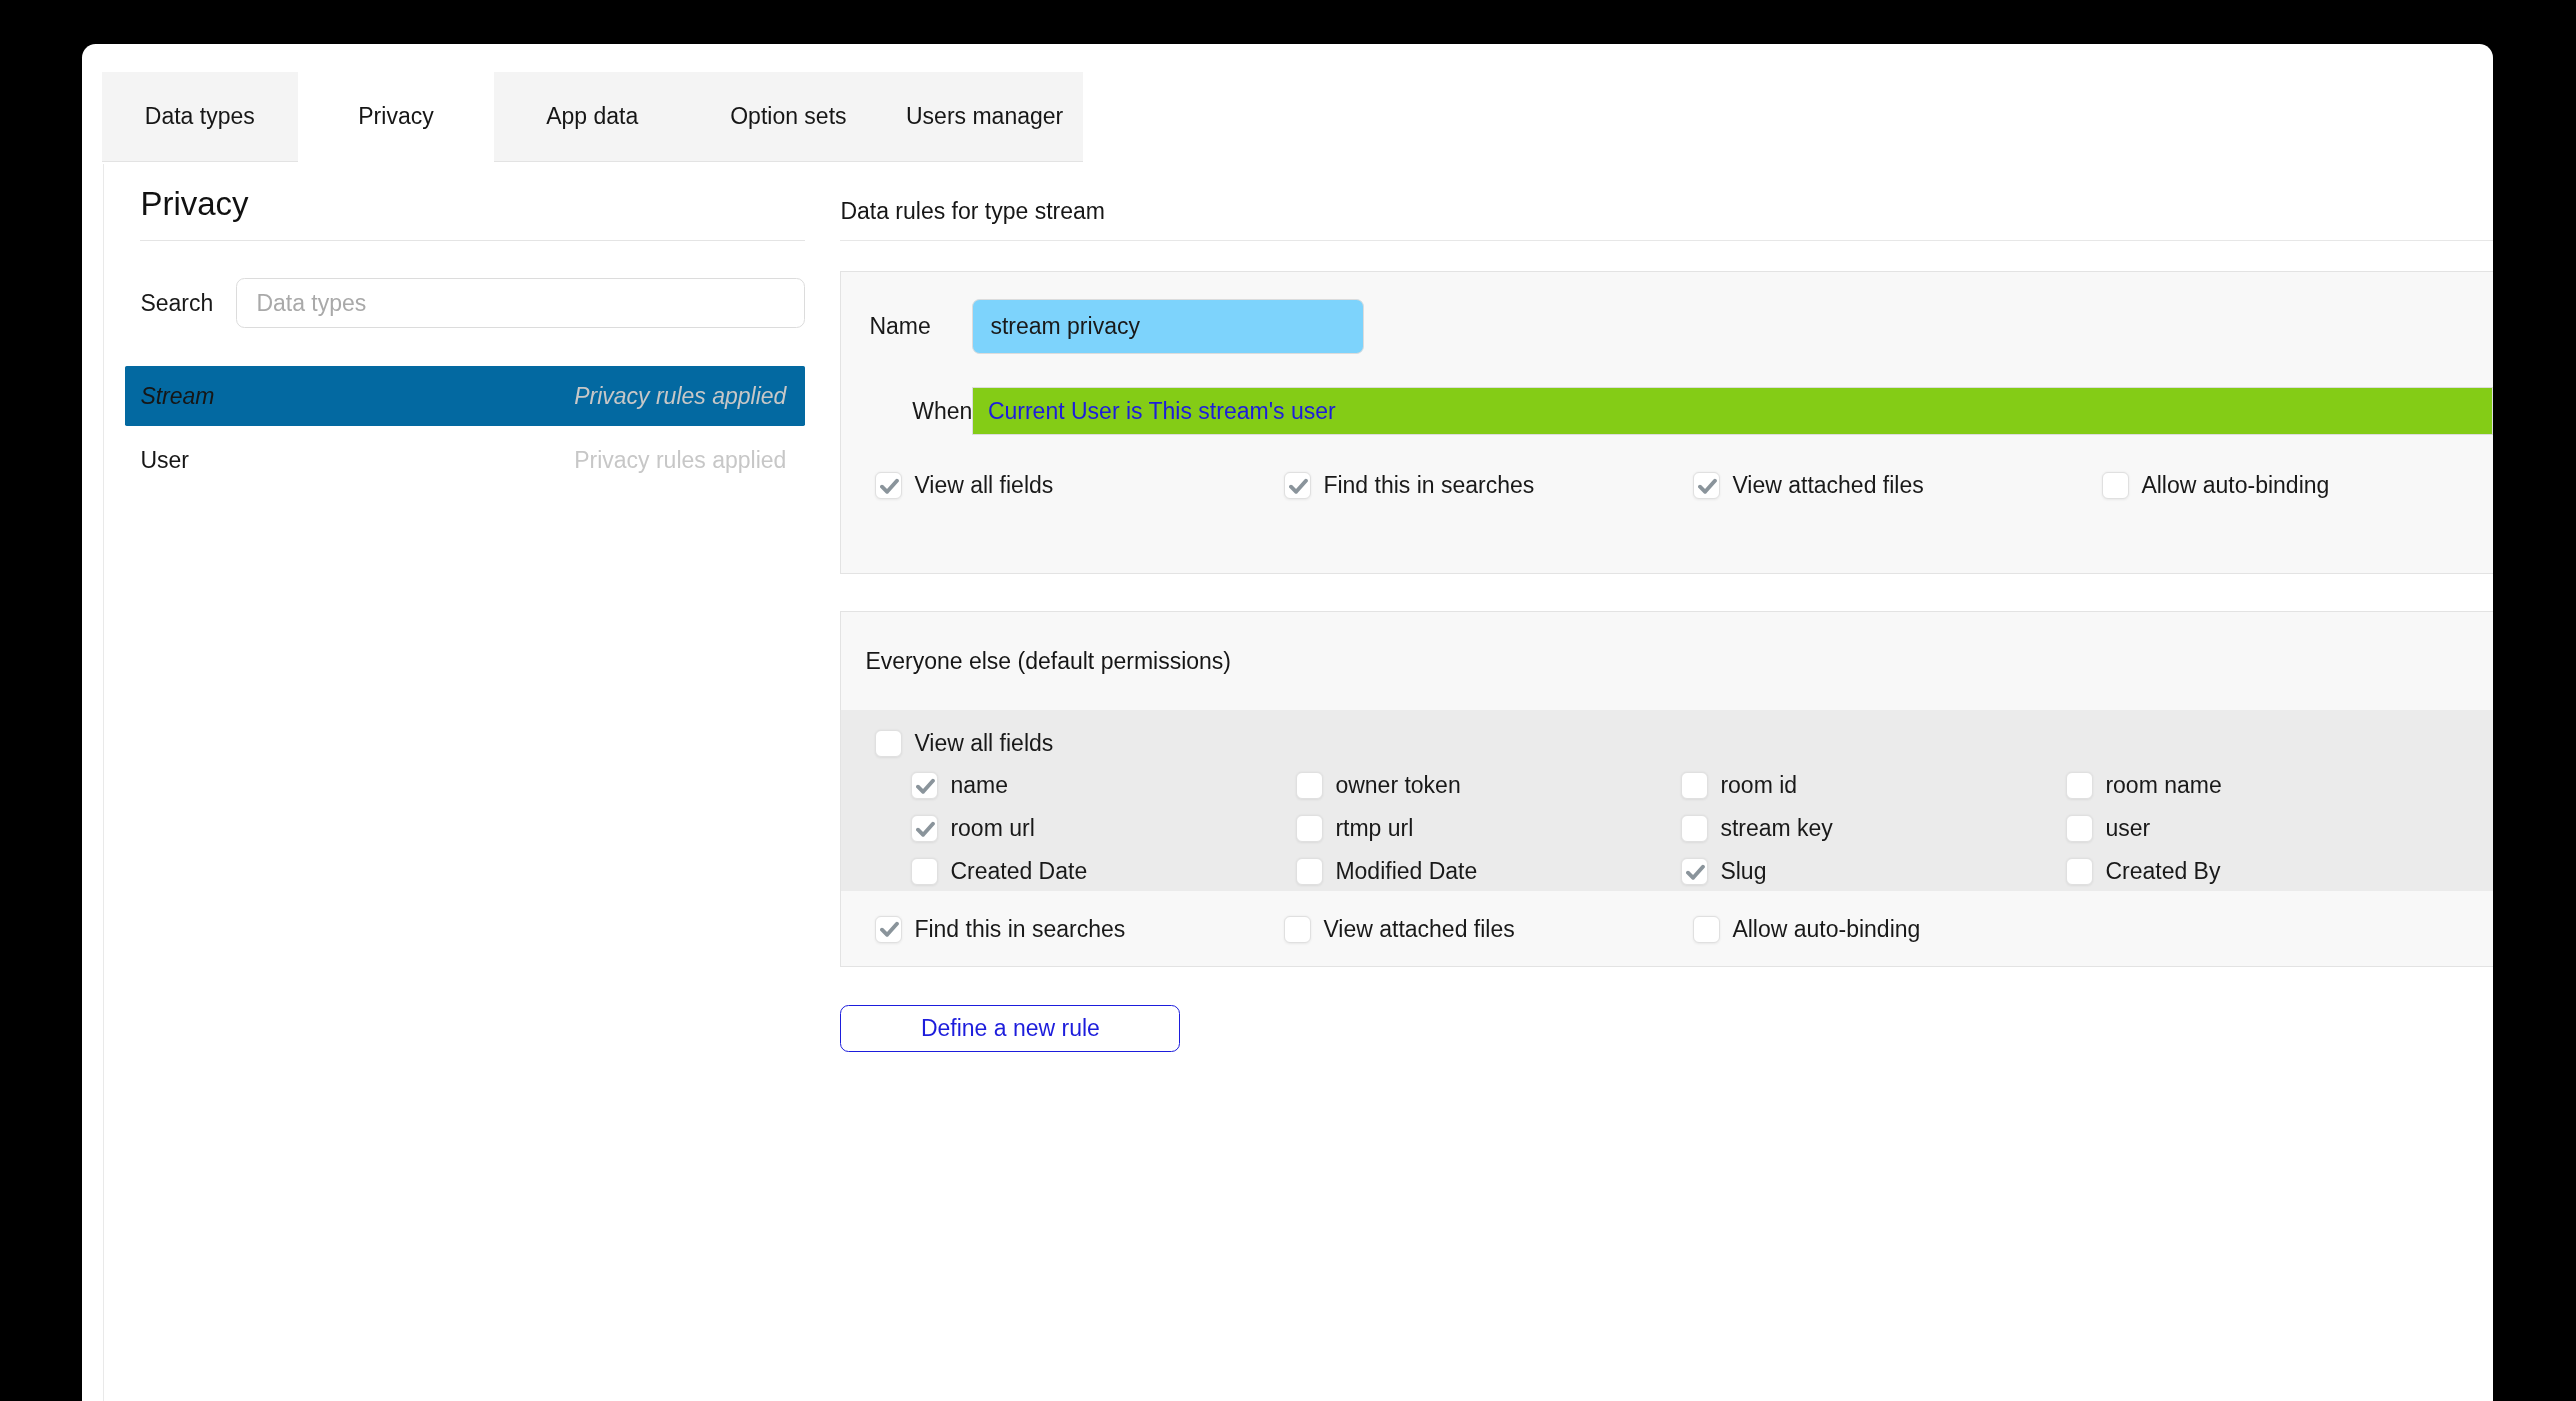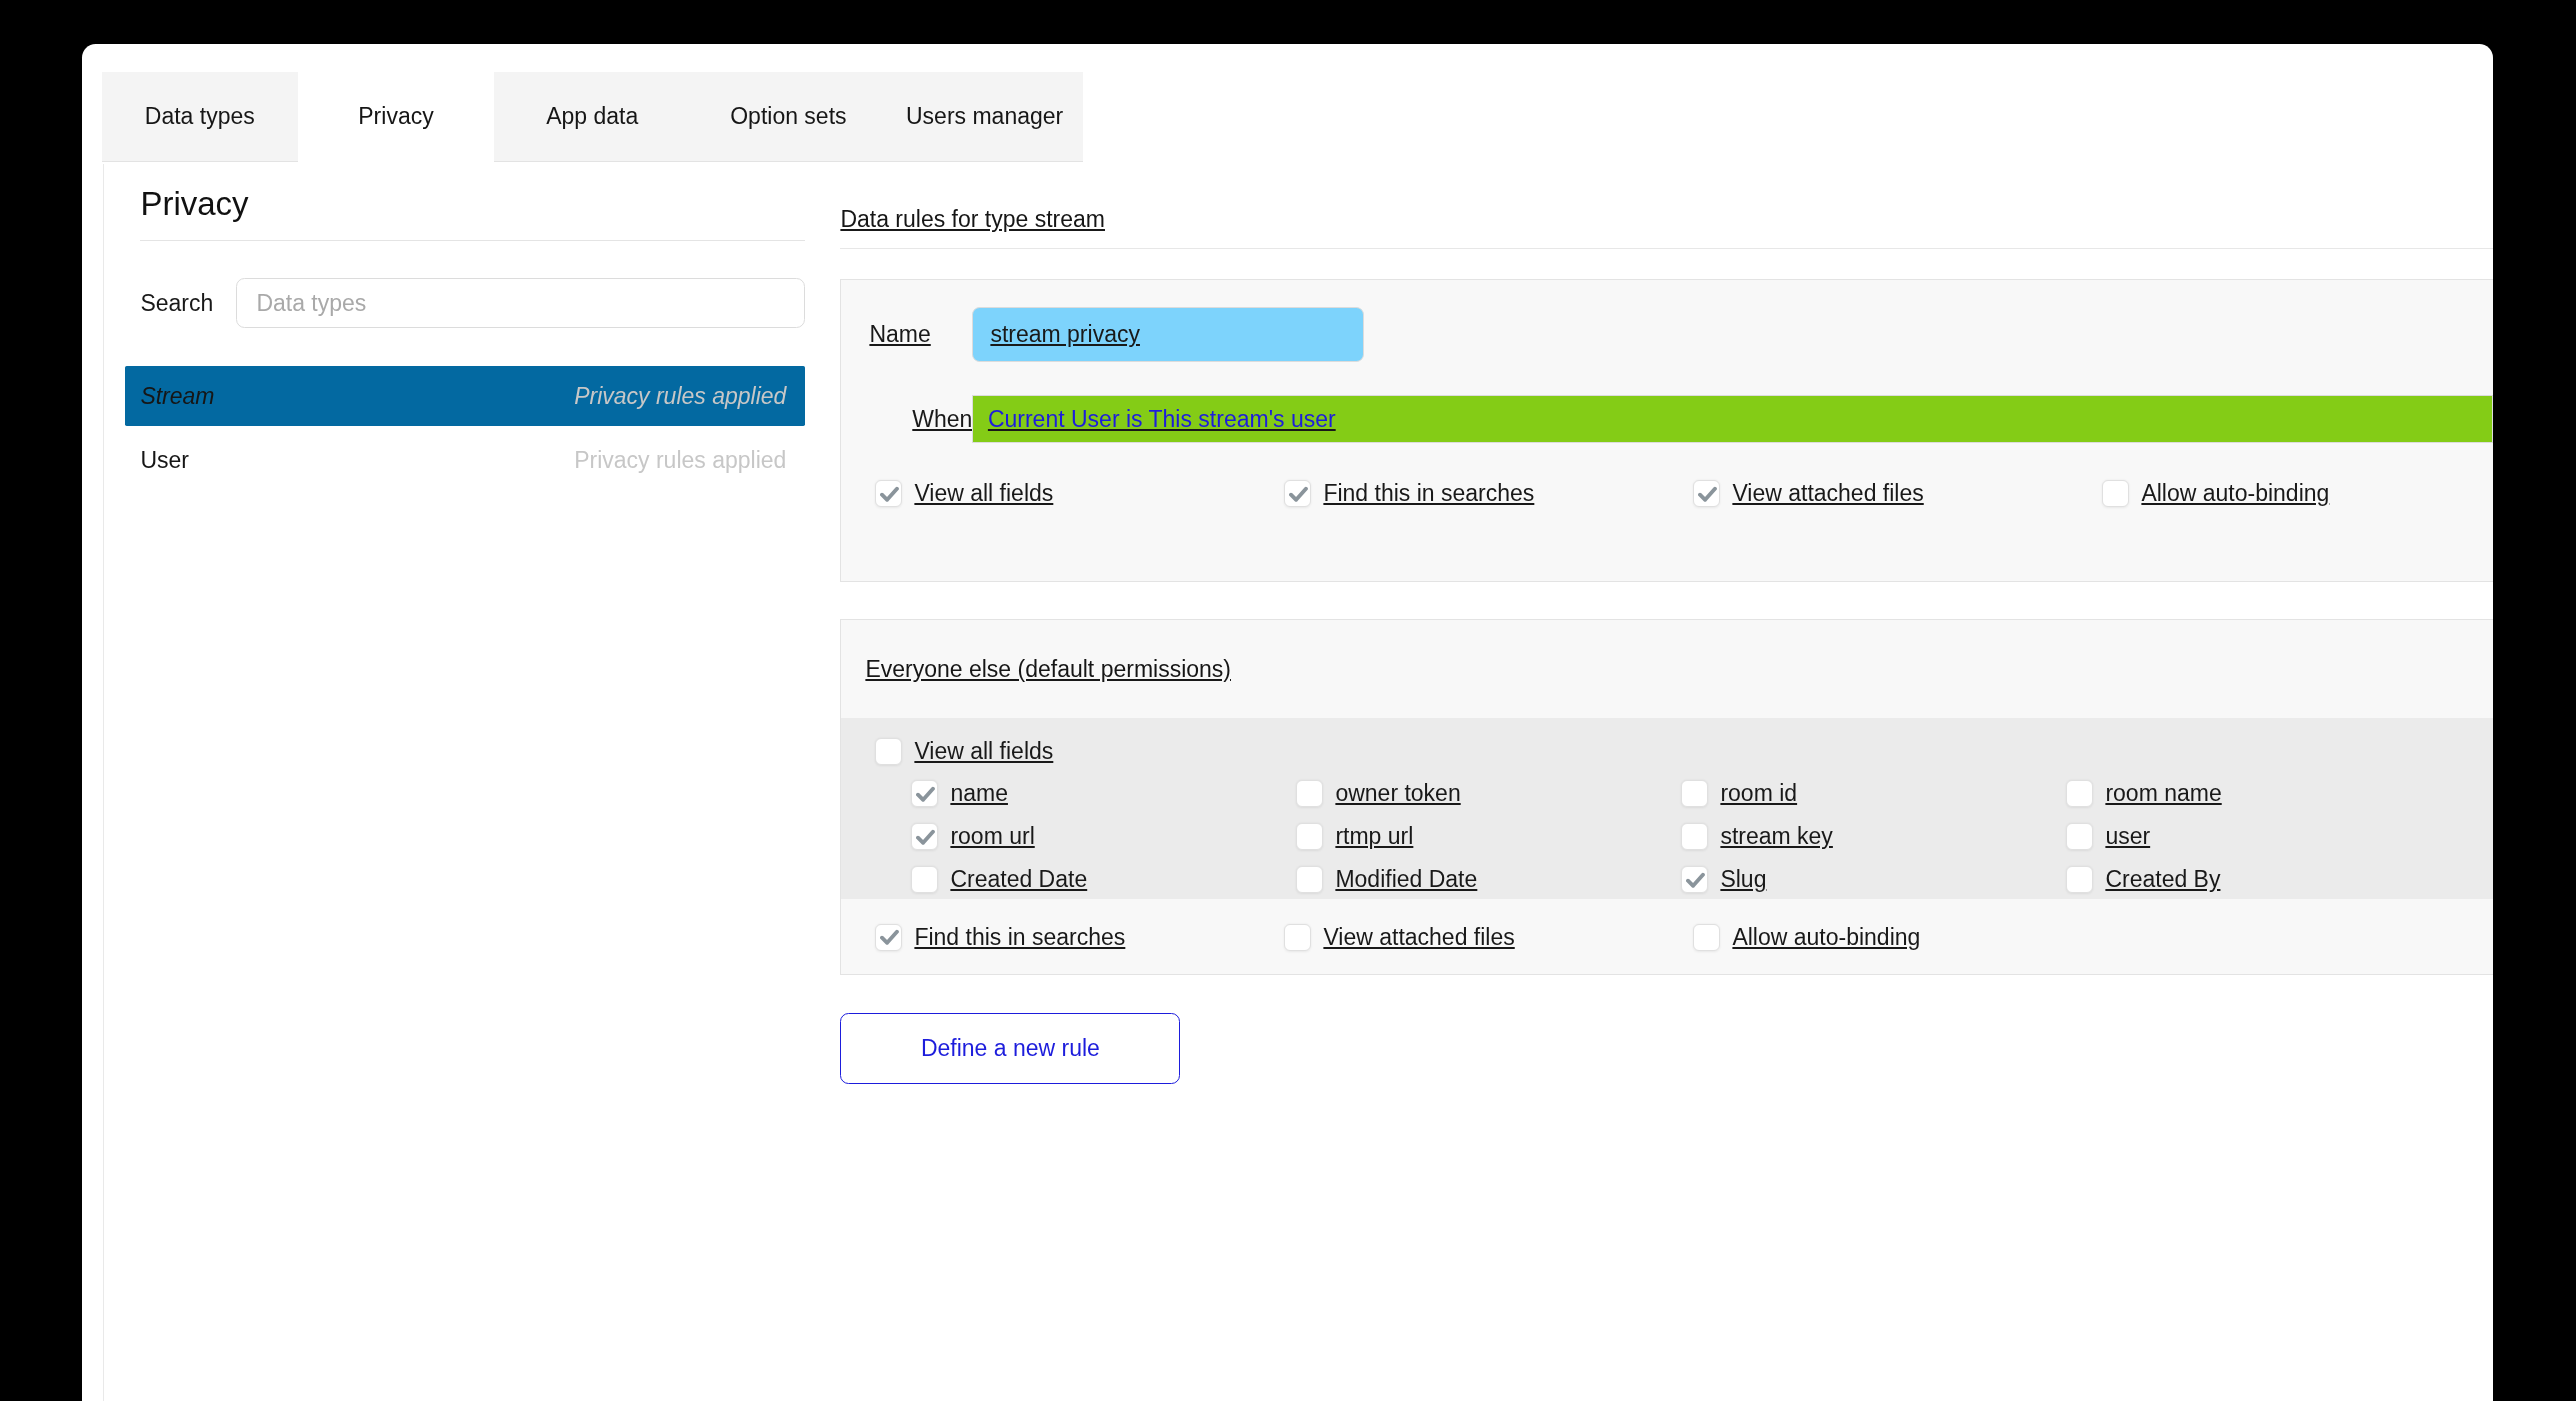--- a/index.html
+++ b/index.html
@@ -35,21 +35,21 @@
   .type-list { margin-top:38px; }
   .type-row {
     height:60px; margin-left:-15.4px; padding:0 19px 0 15.4px; margin-bottom:4.3px;
     display:flex; align-items:center; justify-content:space-between; cursor:pointer;
     border-radius:1.7px;
   }
   .type-row.selected { background:#0369a1;font-style:italic; }
   .type-name { font-size:23px; color:#161616; }
   .type-status { font-size:23px; color:#c7c7c7; }
   
-  .main { position:absolute; left:736px; right:0; top:8px;text-decoration:underline; }
+  .main { position:absolute; left:736px; right:0; top:0; }
   .main-heading { margin-top:34px; font-size:23px; color:#161616; }
   .main-divider { margin-top:14.5px; height:0.9px; background:#e7e7e7; }
   .card {
     margin-top:31px; width:100%; background:#f8f8f8;
     border:0.9px solid #e3e3e3; border-right:none;
   }
   .card.rule-card { height:303px; padding-left:28px; }
   .field-row { display:flex; align-items:center; }
   .name-row { margin-top:27px; }
   .field-label { width:103px; font-size:23px; color:#191919; flex:none; }
@@ -81,21 +81,21 @@
   .default-band { height:181px; background:#ebebeb; padding-left:34px; }
   .viewall-row { padding-top:13px; height:54px; display:flex; align-items:center; cursor:pointer; }
   .fields-grid {
     margin-left:36px; display:grid;
     grid-template-columns:385px 385px 385px 385px; grid-auto-rows:43px; align-items:center;
   }
   .grid-item { display:flex; align-items:center; cursor:pointer; }
   .default-bottom { height:76px; display:flex; align-items:center; padding-left:34px; }
   
   .new-rule-btn {
-    margin-top:38px; width:340px; height:71px; background:#fff;
+    margin-top:38px; width:340px; height:47px; background:#fff;
     border:1.7px solid #1d1ddc; border-radius:8.5px; color:#1d1ddc;
     font-size:23px; font-family:"Liberation Sans", sans-serif; cursor:pointer;
   }
 </style>
 </head>
 <body>
 
 <div class="panel">
 
   <div class="tabbar">

